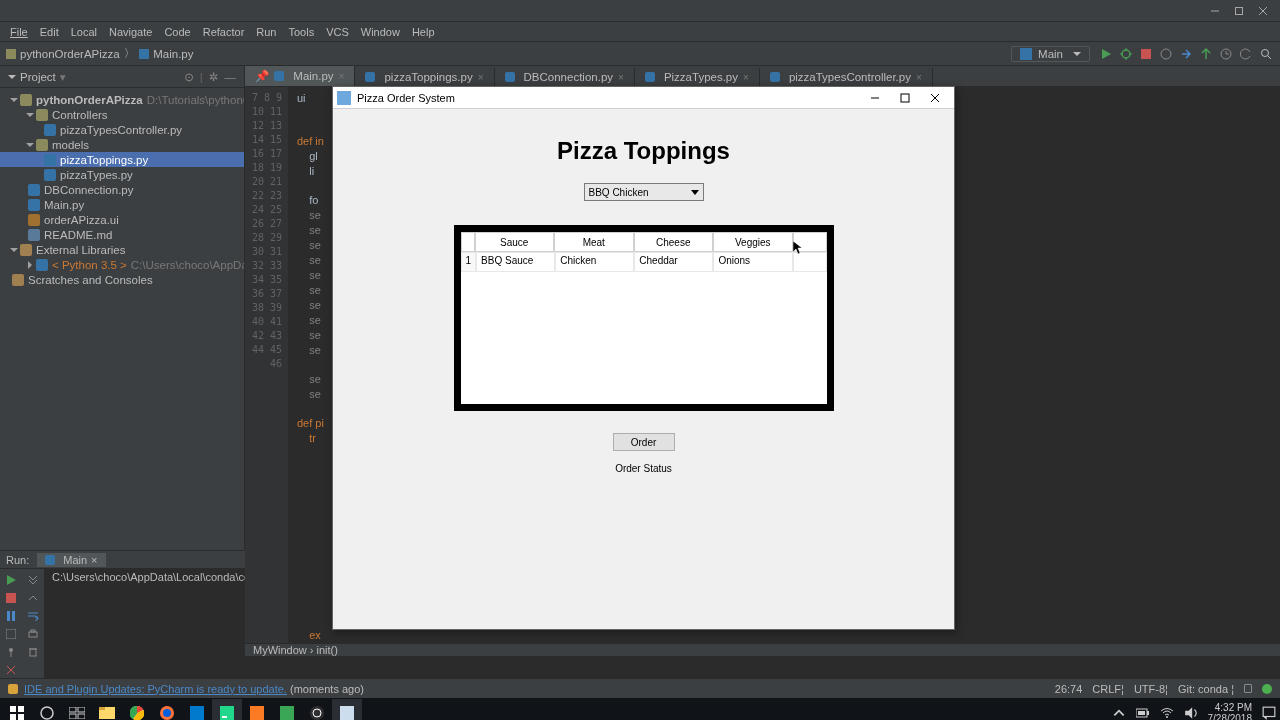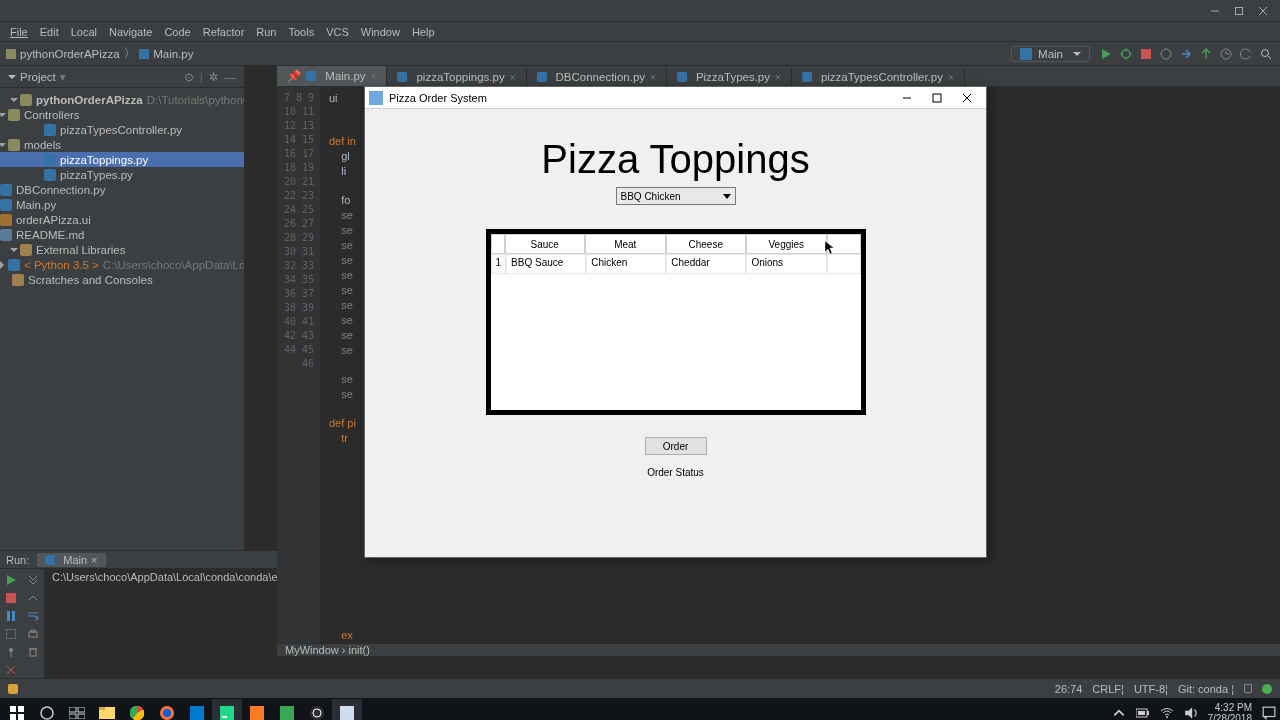--- a/index.html
+++ b/index.html
@@ -21,30 +21,30 @@
 .navbar .crumb { display: flex; align-items: center; gap: 4px; margin-right: 8px; }
 .navbar .spacer { flex: 1; }
 .navbar .runbox { display: flex; align-items: center; gap: 6px; border: 1px solid #515658; padding: 1px 8px; border-radius: 2px; margin-right: 4px; }
 .navbar .toolicon { width: 16px; height: 16px; display: flex; align-items: center; justify-content: center; margin-left: 4px; }
 .navbar .play { color: #499c54; }
 .navbar .bug { color: #499c54; }
 .navbar .stopred { color: #c75450; }
 .small-icon { width: 12px; height: 12px; }
 
 
-.mainarea { display: flex; height: 484px; background: #2b2b2b; gap: 32px; }
+.mainarea { display: flex; height: 484px; background: #2b2b2b; }
 
 
 .projpane { width: 245px; background: #3c3f41; border-right: 1px solid #292b2d; display: flex; flex-direction: column; }
 .projpane-header { height: 22px; display: flex; align-items: center; padding: 0 8px; color: #bbbbbb; font-size: 11.5px; border-bottom: 1px solid #292b2d; }
 .projpane-header .spacer { flex: 1; }
 .projtree { padding: 4px 0; color: #bbbbbb; font-size: 11.5px; }
 .tree-row { display: flex; align-items: center; height: 15px; padding-right: 4px; white-space: nowrap; overflow: hidden; }
 .tree-row.selected { background: #4b6eaf; color: #fff; }
-.tree-indent1 { padding-left: 12px; } .tree-indent2 { } .tree-indent3 { padding-left: 44px; }
+.tree-indent1 { padding-left: 12px; } .tree-indent2 { padding-left: 28px; } .tree-indent3 { padding-left: 44px; }
 .tri { display:inline-block; width:0;height:0; border-left:4px solid #a0a0a0; border-top:4px solid transparent; border-bottom:4px solid transparent; margin-right:4px; transform: rotate(90deg); }
 .tri.closed { transform: none; }
 .ficon { width: 12px; height: 12px; margin-right: 4px; background:#6a8759; border-radius:2px; flex-shrink:0; }
 .ficon.dir { background:#8a8a5c; }
 .ficon.py { background:#3572A5; }
 .ficon.ui { background:#a07030; }
 .ficon.md { background:#5a7a9a; }
 .tree-dim { color: #787878; margin-left:4px; }
 
 
@@ -54,31 +54,31 @@
 .edtab.active { background: #515658; }
 .edtab .xicon { color:#777; font-size:10px; }
 .edtab .pin { color:#888; }
 .editorbody { flex:1; position: relative; display:flex; }
 .gutter { width: 44px; background: #313335; border-right: 1px solid #292b2d; color: #606366; font-size: 10px; font-family: Consolas, monospace; text-align:right; padding: 4px 6px 0 0; line-height: 14px; }
 .codepane { flex:1; background:#2b2b2b; color:#a9b7c6; font-family:Consolas,monospace; font-size:11px; padding:4px 0 0 8px; line-height:14px; white-space:pre; }
 .kw { color:#cc7832;margin-top:46px; }
 .crumbs-bottom { height: 18px; background:#3c3f41; color:#bbb; font-size:11px; padding: 0 8px; display:flex; align-items:center; border-top:1px solid #292b2d; }
 
 
-.dialog { position: absolute; left: 87px; top: -1px; width: 623px; height: 472px; background: #ec4899; border: 1px solid #646464; box-shadow: 2px 2px 8px rgba(0,0,0,0.4); display:flex; flex-direction:column; font-size:11px; color:#000; }
+.dialog { position: absolute; left: 87px; top: -1px; width: 623px; height: 544px; background: #ec4899; border: 1px solid #646464; box-shadow: 2px 2px 8px rgba(0,0,0,0.4); display:flex; flex-direction:column; font-size:11px; color:#000; }
 .dialog-titlebar { height: 22px; background:#fff; display:flex; align-items:center; padding: 0 4px; border-bottom:1px solid #d0d0d0; }
 .dialog-titlebar .ticon { width:14px; height:14px; background:#6fa8dc; margin-right:6px; }
 .dialog-titlebar .spacer { flex:1; }
 .dialog-titlebar .dbtn { width: 30px; height: 20px; display:flex; align-items:center; justify-content:center; }
 .dialog-body { flex:1; background:#f0f0f0; display:flex; flex-direction:column; align-items:center; padding: 28px 20px 8px 20px; }
-.dialog-h1 { font-size: 40px; font-weight: 400; font-family: "Segoe UI", sans-serif; color:#000; margin-bottom: 5px; }
+.dialog-h1 { font-size: 24px; font-weight: 700; font-family: "Segoe UI", sans-serif; color:#000; margin-bottom: 18px; }
 .combo { width: 120px; height: 18px; background:#e8e8e8; border:1px solid #7a7a7a; font-size:10px; padding: 1px 4px; display:flex; align-items:center; }
 .combo .spacer { flex:1; }
 .combo .dd { border-left:4px solid transparent; border-right:4px solid transparent; border-top:5px solid #000; }
-.tablewrap { margin-top: 24px; border:5px solid #000000; width: 380px; height: 186px; background:#fff; display:flex; flex-direction:column; }
+.tablewrap { margin-top: 24px; border:7px solid #000000; width: 380px; height: 186px; background:#fff; display:flex; flex-direction:column; }
 .thead { display:flex; height:20px; }
 .thcell { flex:1; border:1px solid #d0d0d0; background:#fff; font-size:10px; display:flex; align-items:center; justify-content:center; }
 .thcell.rownum { flex:0 0 14px; }
 .trow { display:flex; height:20px; }
 .tcell { flex:1; border:1px solid #e8e8e8; font-size:10px; padding: 2px 4px; }
 .tcell.rownum { flex:0 0 14px; text-align:center; background:#f8f8f8; }
 .tblank { flex:1; }
 .orderbtn { margin-top: 22px; width: 62px; height: 18px; background:#e1e1e1; border:1px solid #adadad; font-size:10px; }
 .statuslbl { margin-top: 12px; font-size:10px; }
 .cursor-arrow { position:absolute; width:10px;height:14px; pointer-events:none; }
@@ -545,20 +545,21 @@
             <line x1="1" y1="2" x2="9" y2="2" stroke="#888"></line>
           </svg>
         </div>
     </div>
     <div class="console"><span>C:\Users\choco\AppData\Local\conda\conda\envs\py35\python.exe D:/Tutorials/pythonOrderAPizza/Main.py</span></div>
   </div>
 </div>
 
 <div class="footer">
   <span class="balloon"></span>
+  <span><span class="labellink">IDE and Plugin Updates: PyCharm is ready to update.</span> <span>(moments ago)</span></span>
   <div class="spacer"></div>
   <span class="footer-item">26:74</span>
   <span class="footer-item">CRLF¦</span>
   <span class="footer-item">UTF-8¦</span>
   <span class="footer-item">Git: conda ¦</span>
   <span class="lockicon"></span>
   <span class="circ"></span>
 </div>
 
 <div class="taskbar">

